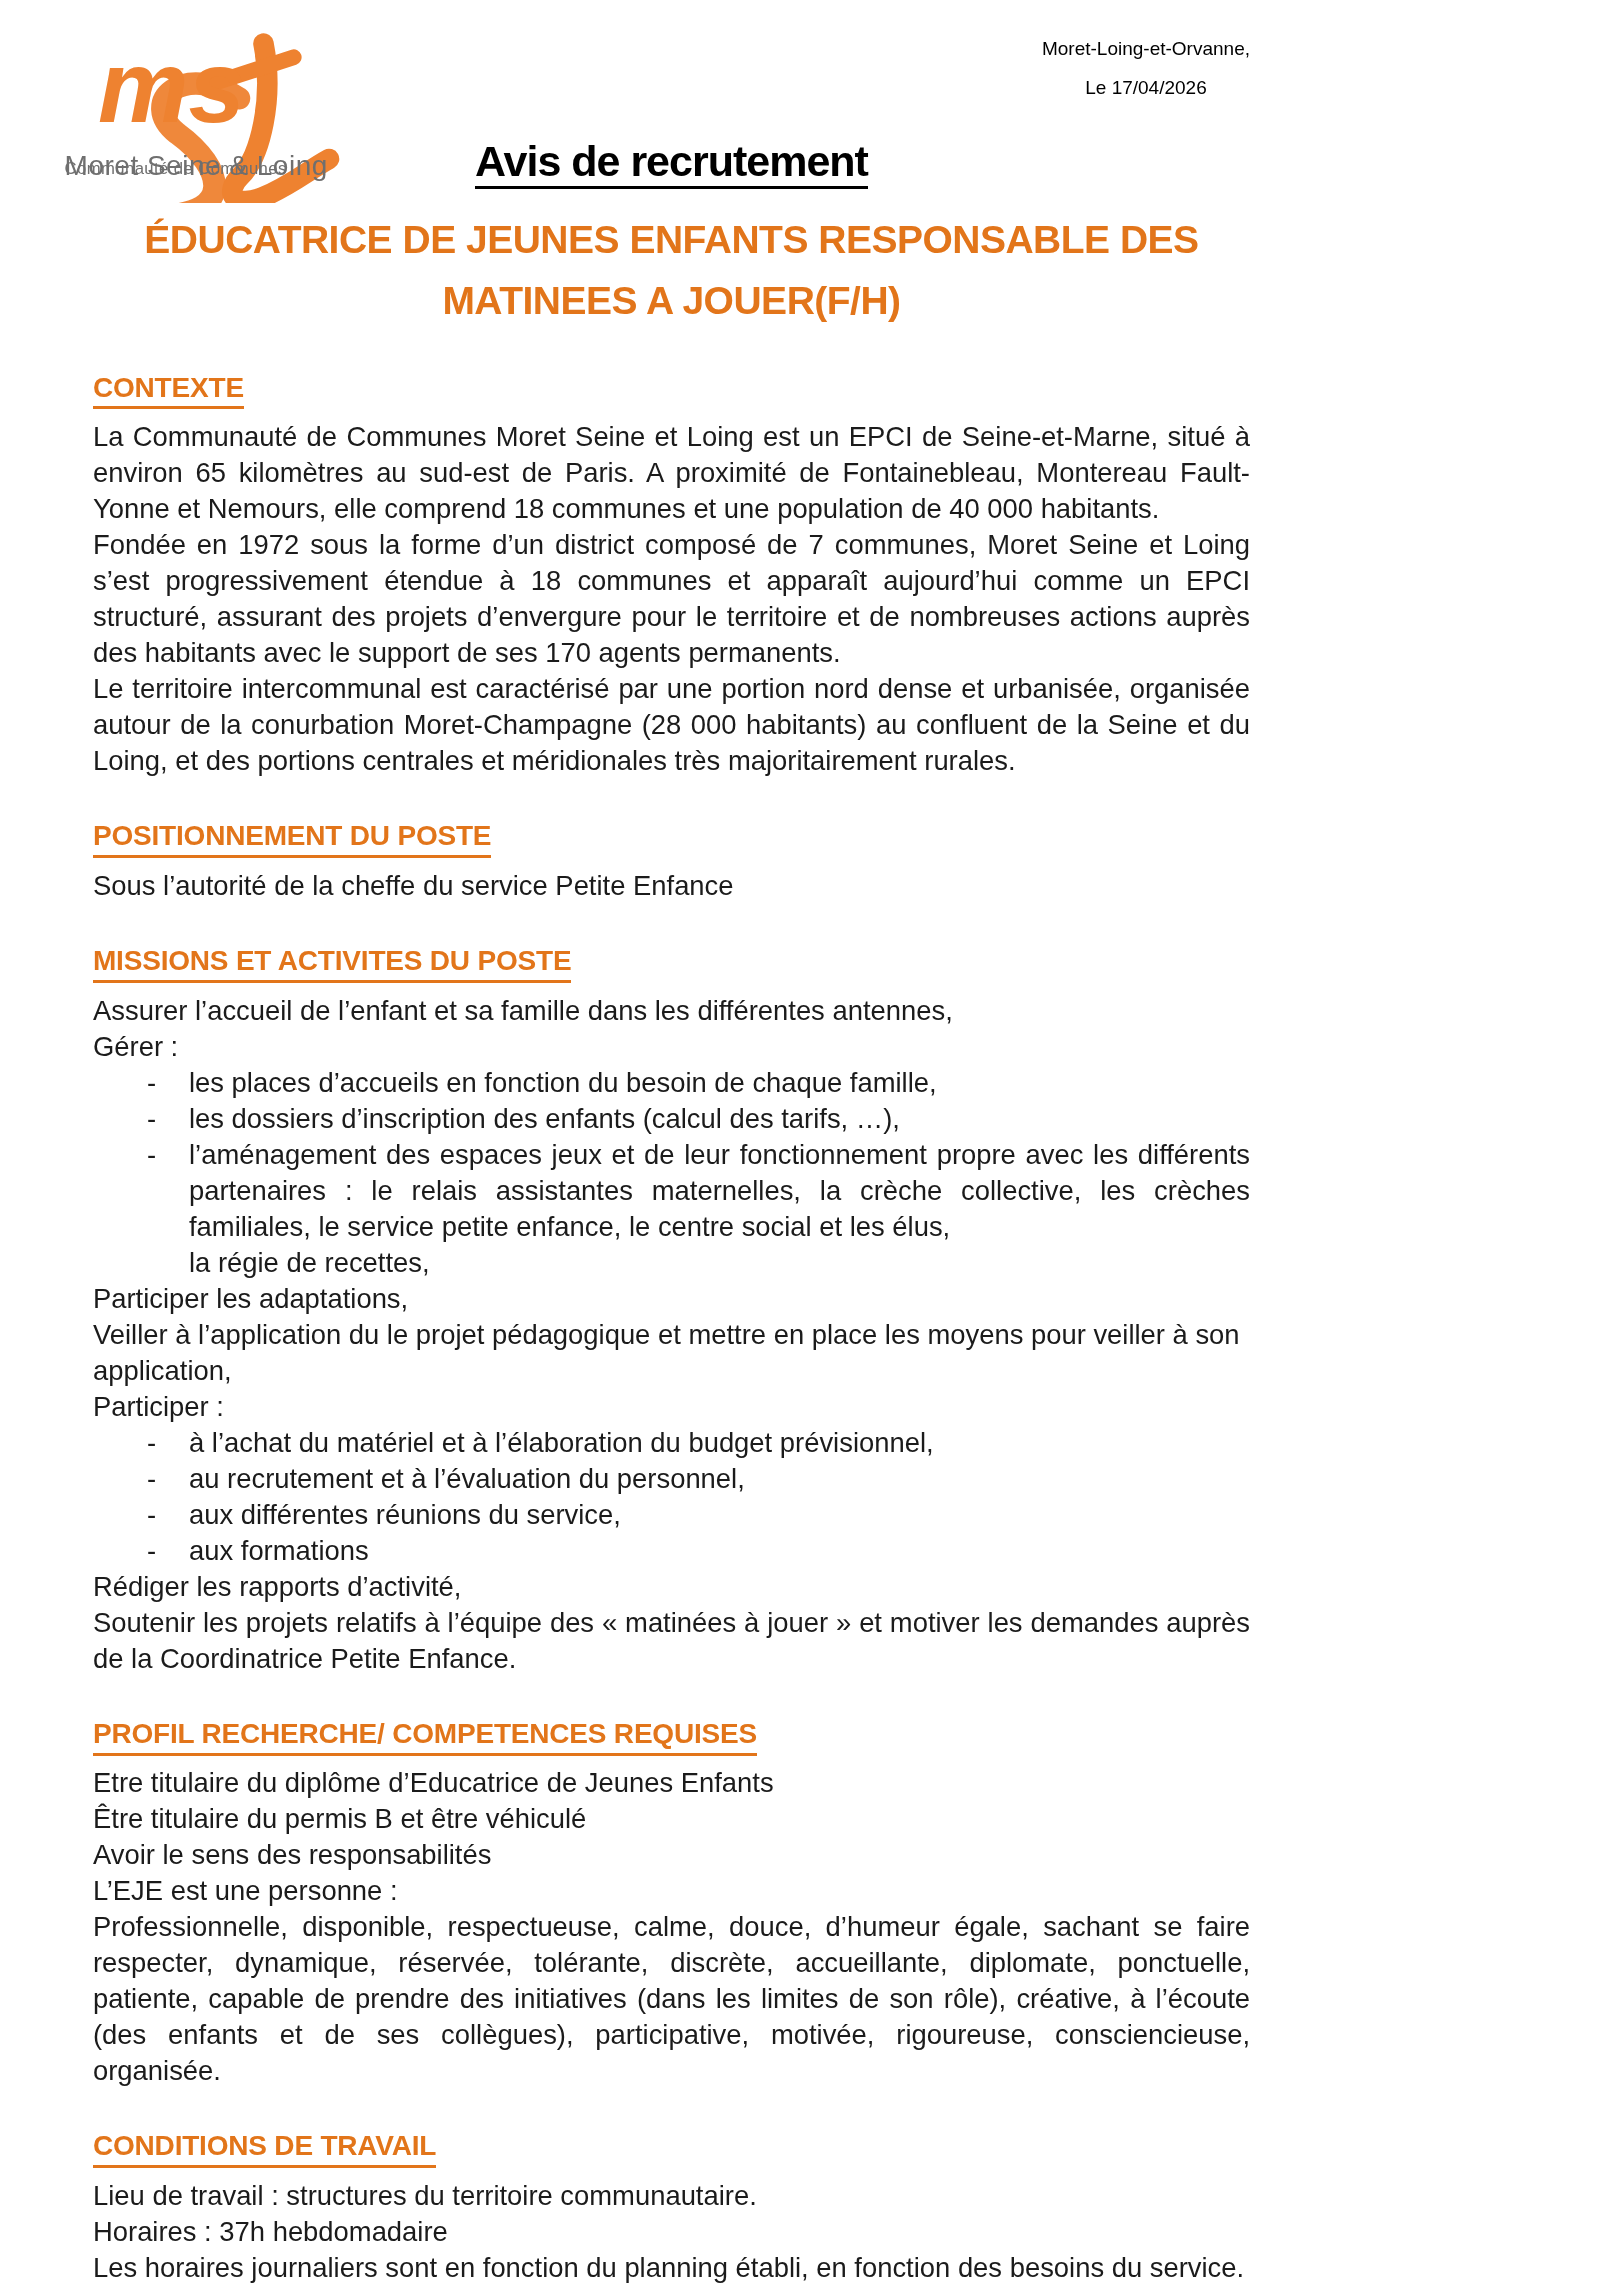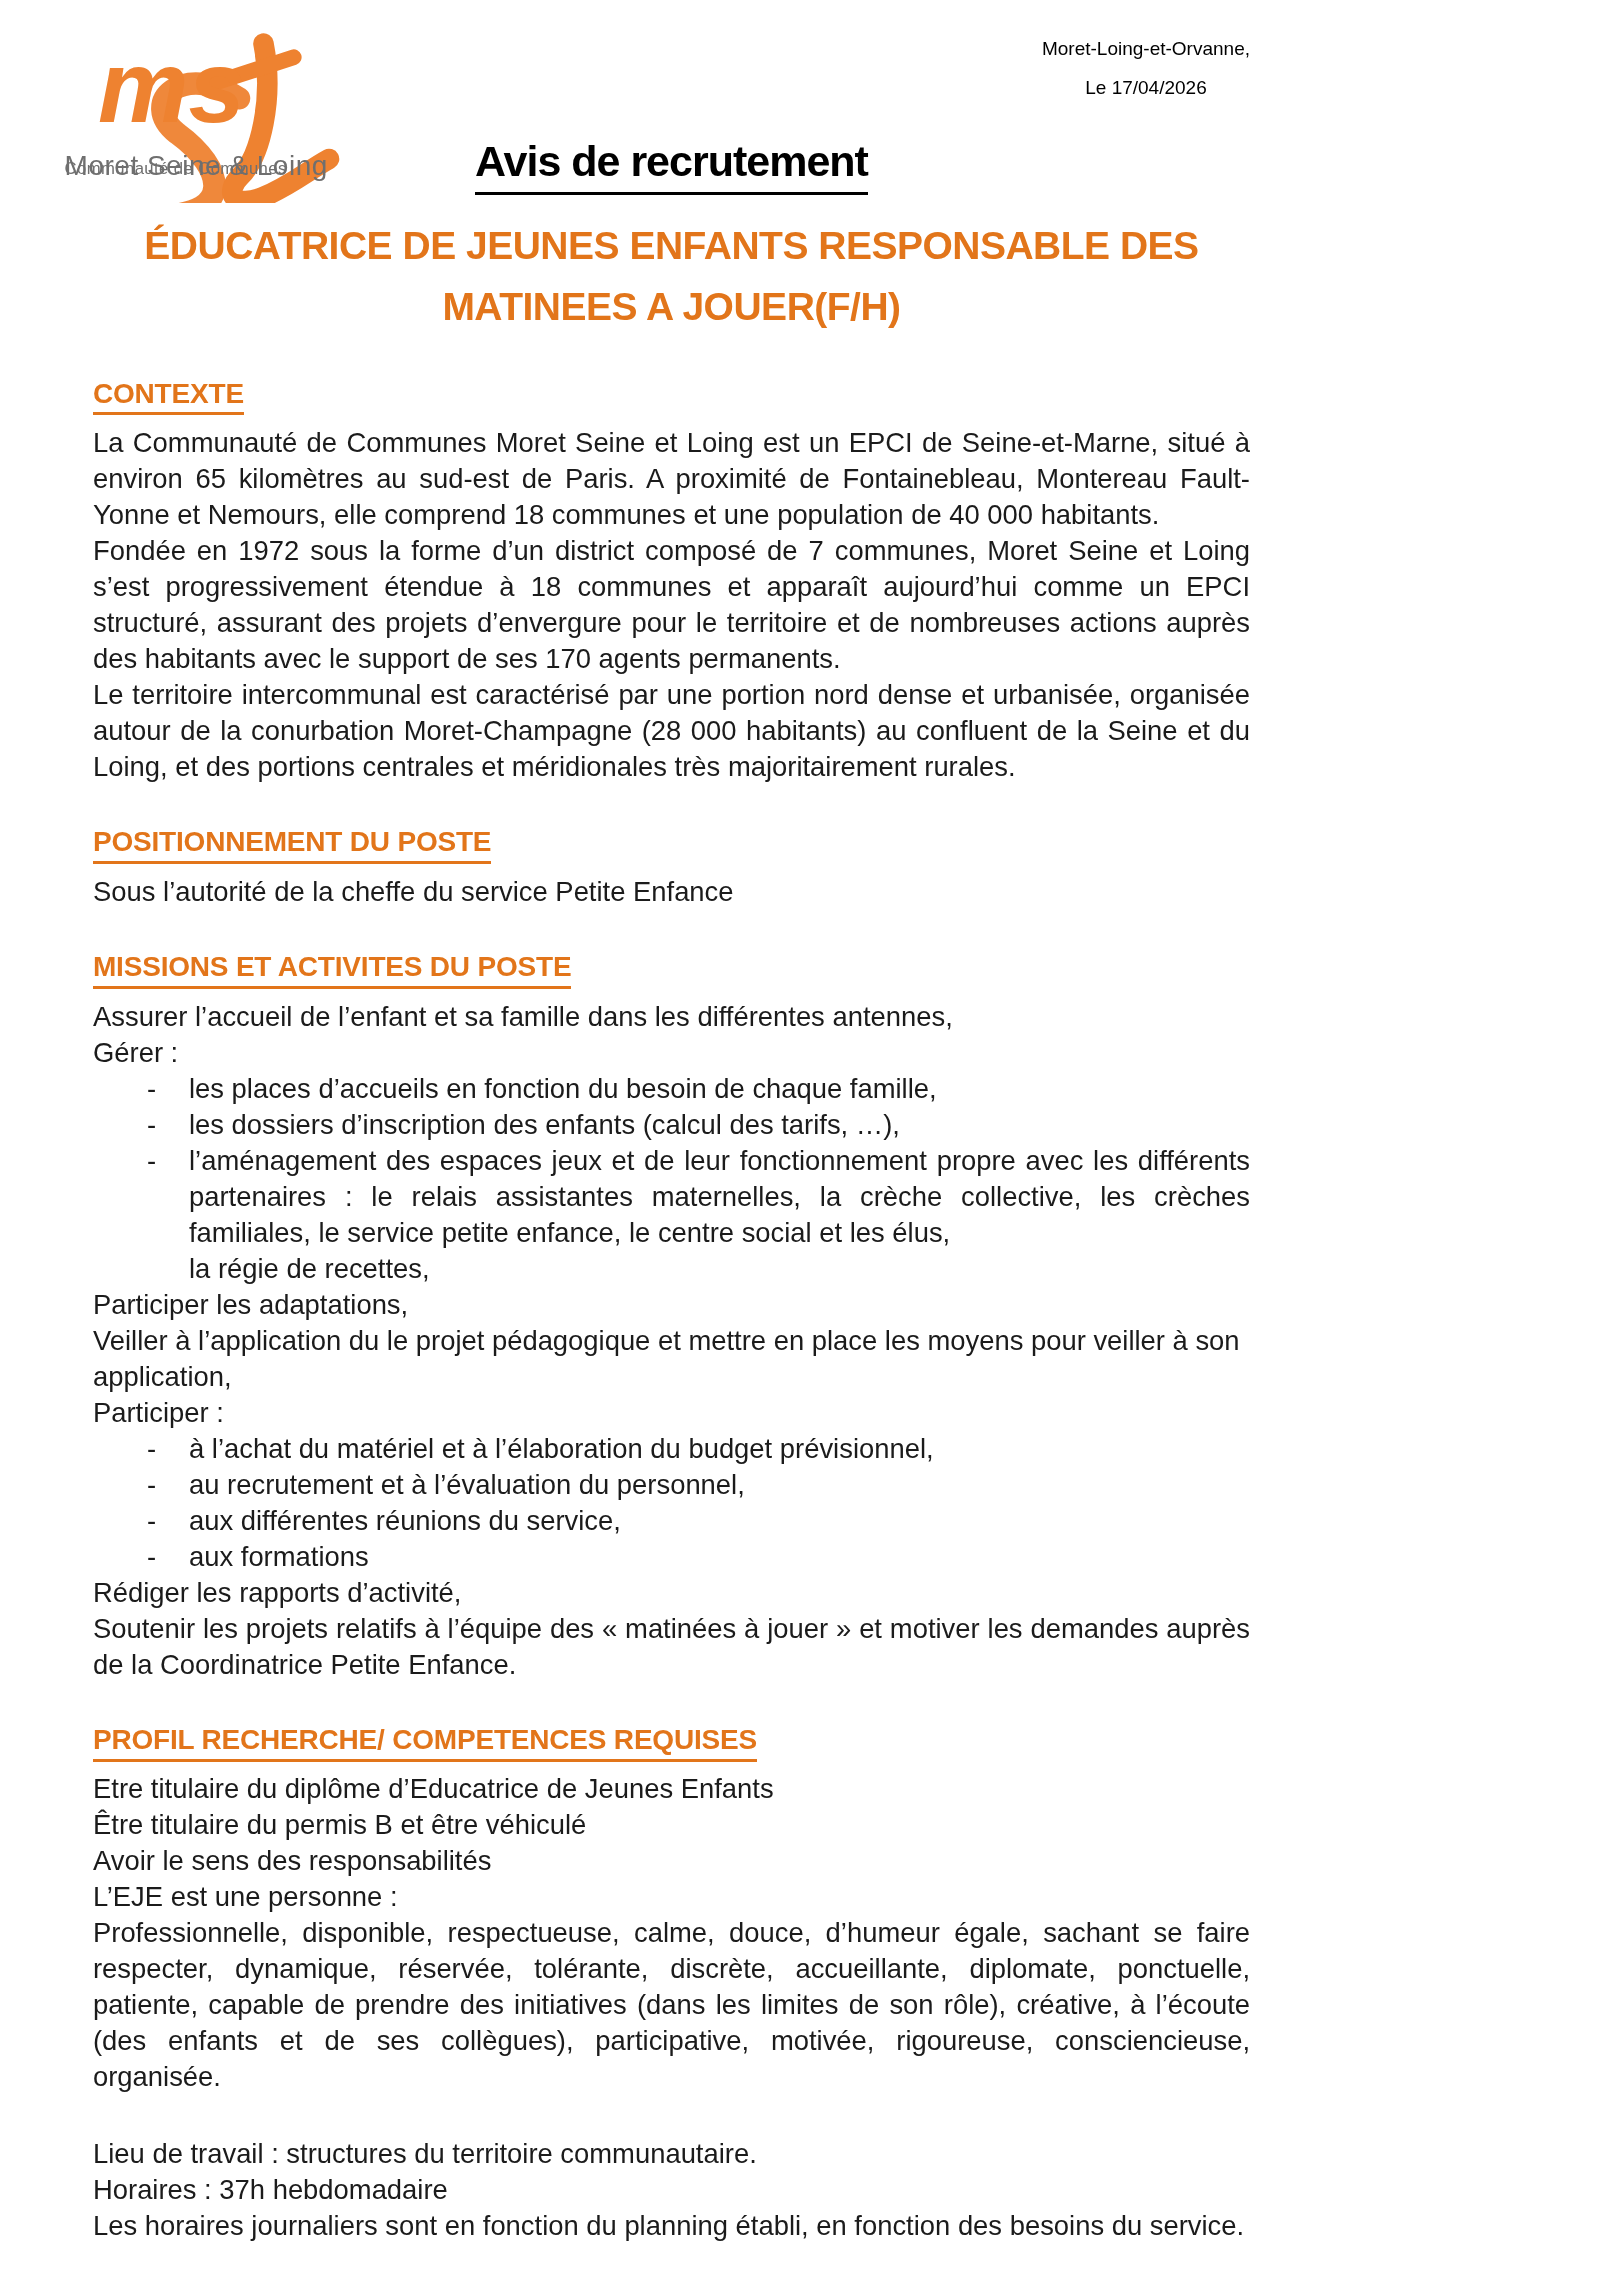--- a/index.html
+++ b/index.html
@@ -30,21 +30,21 @@
   }
   .dateblock{
     position:absolute;top:29px;right:92px;
     text-align:center;font-size:19px;line-height:39px;color:#000;
   }
   
   .content{position:absolute;left:93px;right:92px;top:137px;}
   .doc-title-wrap{text-align:center;}
   .doc-title{
     display:inline-block;font-size:43px;font-weight:bold;color:#000;
-    border-bottom:3.9px solid #000;padding-bottom:6px;letter-spacing:-1px;
+    border-bottom:3.9px solid #000;padding-bottom:0;letter-spacing:-1px;
   }
   .doc-subtitle{
     margin-top:19.6px;text-align:center;
     font-size:39px;line-height:61px;font-weight:bold;color:var(--accent);
     letter-spacing:-0.5px;
   }
   .section{margin-top:41px;}
   .section-heading{margin:0 0 9.8px 0;}
   .section-heading span{
     display:inline-block;font-size:28px;font-weight:bold;color:var(--accent);
@@ -150,20 +150,21 @@
     <div class="section">
       <div class="section-heading"><span>PROFIL RECHERCHE/ COMPETENCES REQUISES</span></div>
       <div class="line">Etre titulaire du diplôme d’Educatrice de Jeunes Enfants</div>
       <div class="line">Être titulaire du permis B et être véhiculé</div>
       <div class="line">Avoir le sens des responsabilités</div>
       <div class="line">L’EJE est une personne :</div>
       <div class="para">Professionnelle, disponible, respectueuse, calme, douce, d’humeur égale, sachant se faire respecter, dynamique, réservée, tolérante, discrète, accueillante, diplomate, ponctuelle, patiente, capable de prendre des initiatives (dans les limites de son rôle), créative, à l’écoute (des enfants et de ses collègues), participative, motivée, rigoureuse, consciencieuse, organisée.</div>
     </div>
 
     <div class="section">
+      <div class="section-heading"><span>CONDITIONS DE TRAVAIL</span></div>
       <div class="line">Lieu de travail : structures du territoire communautaire.</div>
       <div class="line">Horaires : 37h hebdomadaire</div>
       <div class="line">Les horaires journaliers sont en fonction du planning établi, en fonction des besoins du service.</div>
     </div>
 
   </div>
 </div>
 
 
 </body></html>

